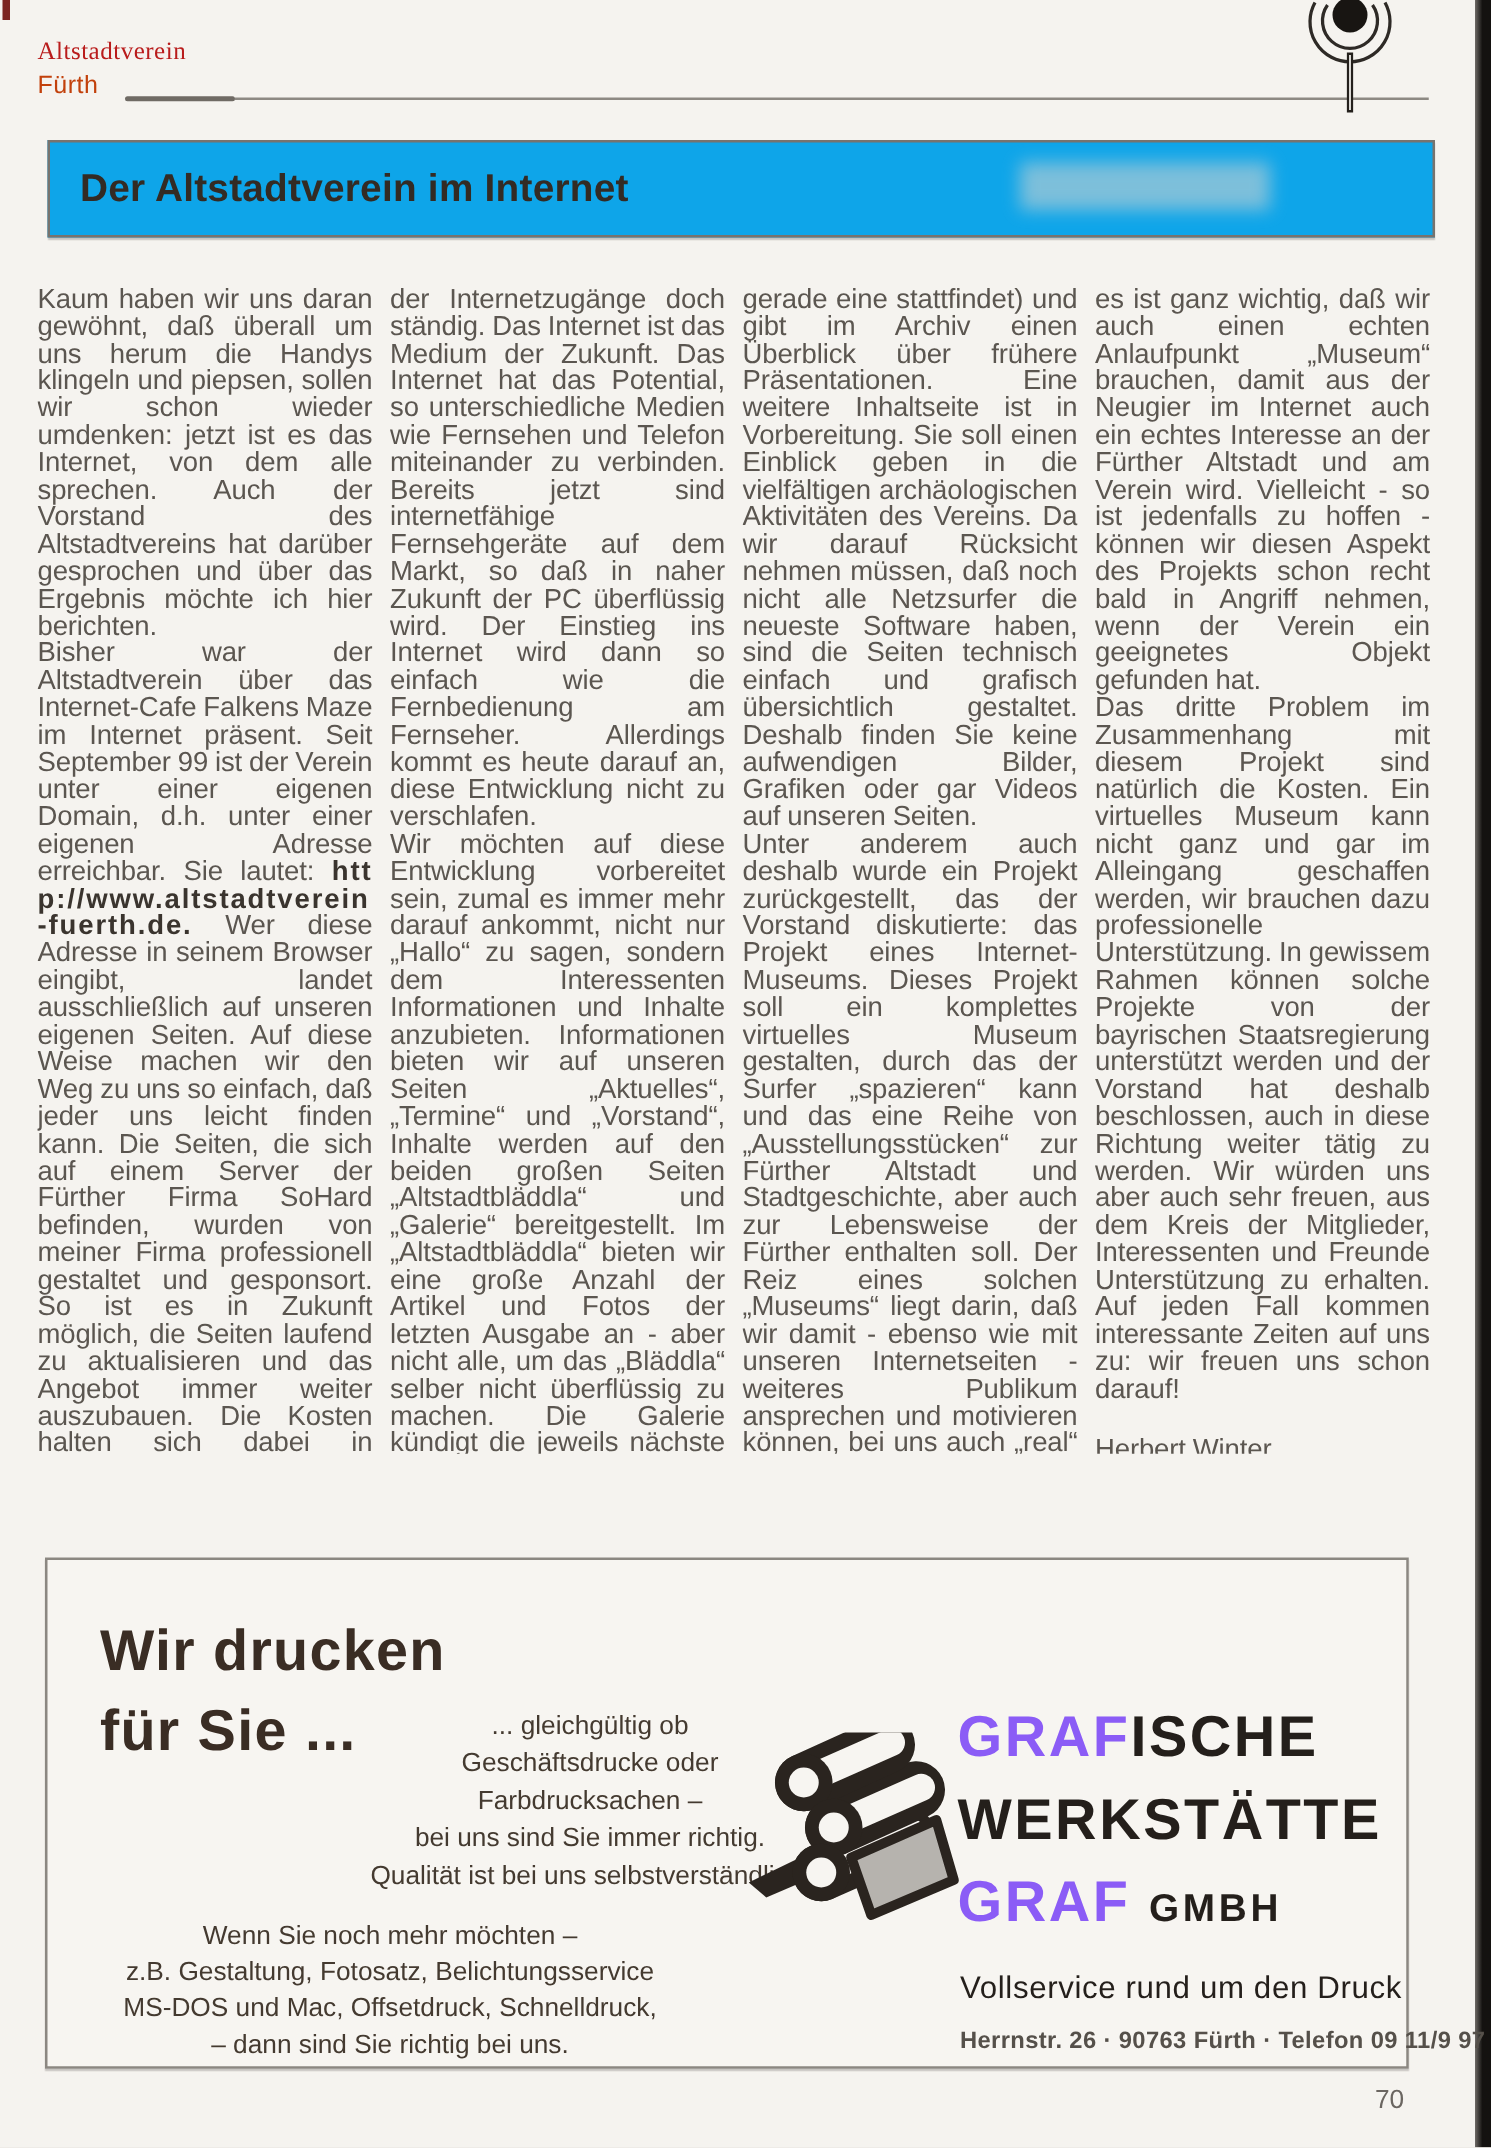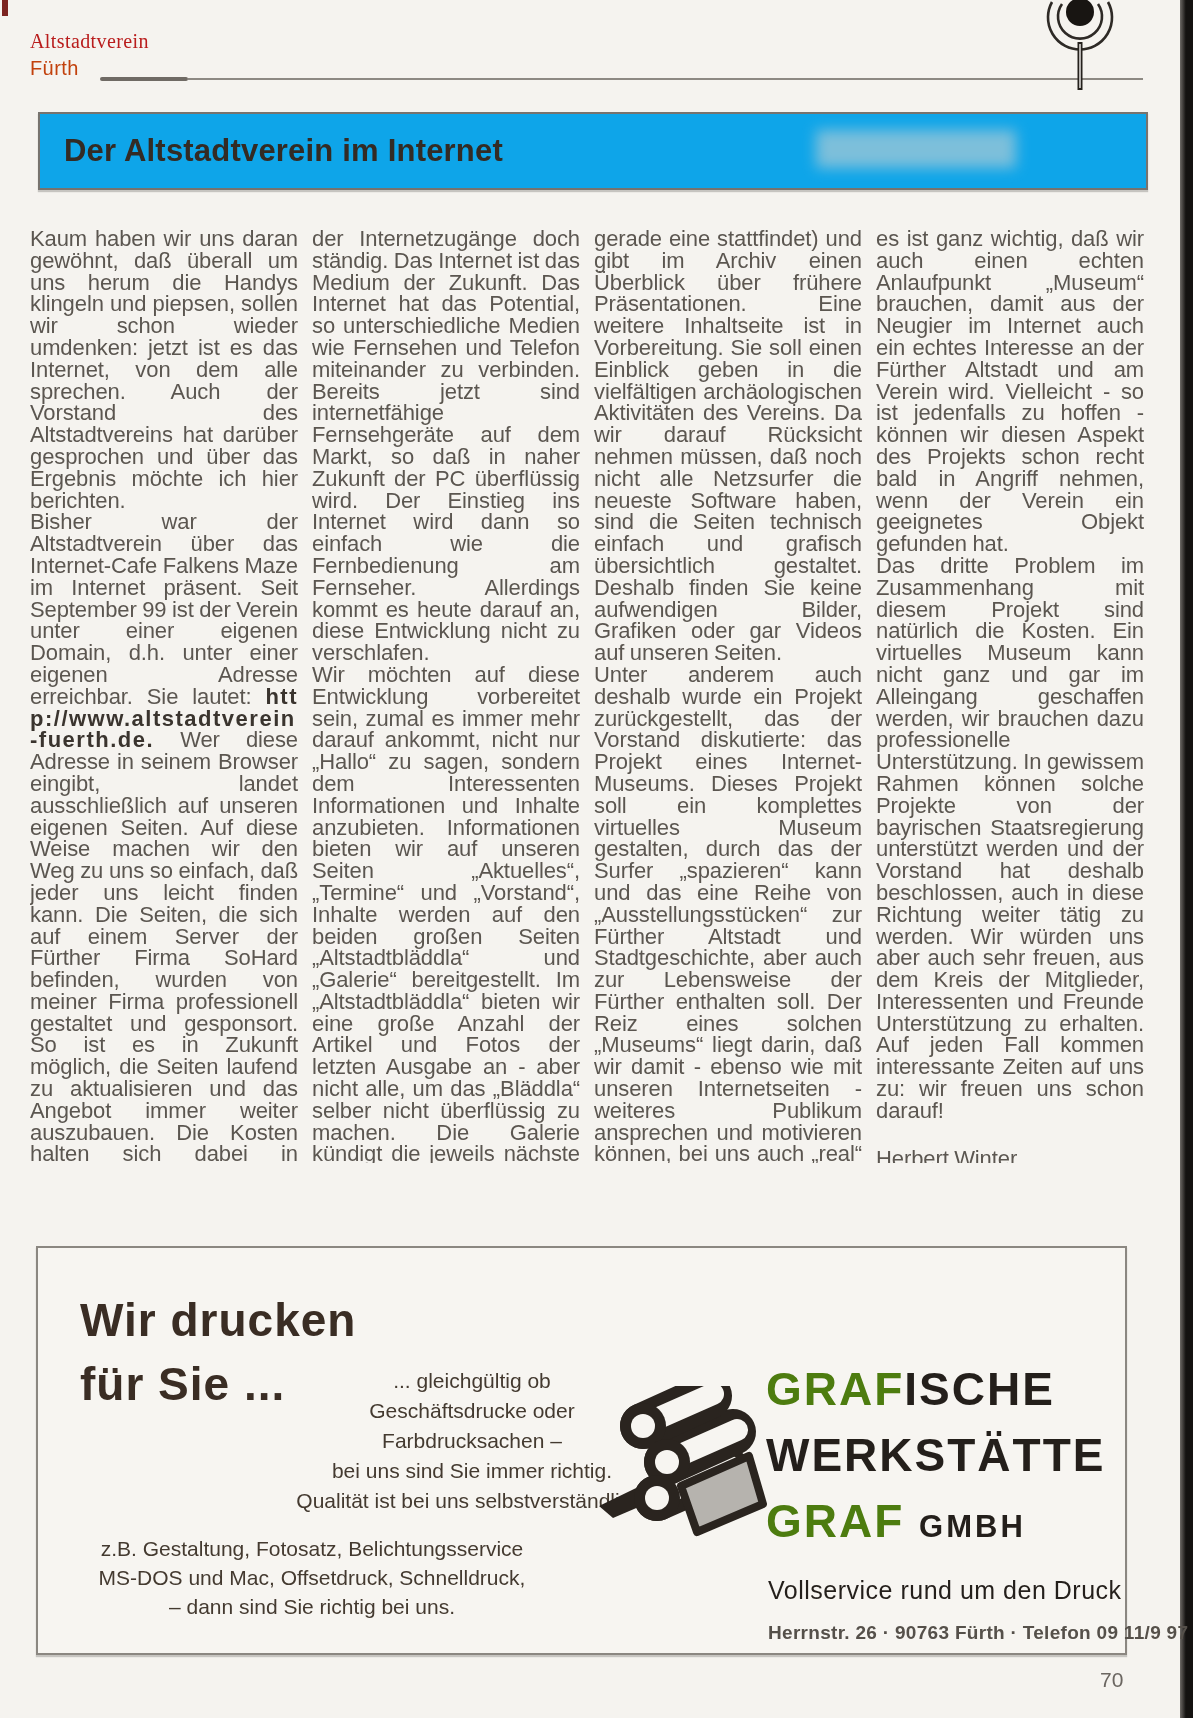--- a/index.html
+++ b/index.html
@@ -41,21 +41,21 @@
     border:2px solid #8b8781; background:#f7f5f1; box-shadow:0 2px 1px rgba(60,55,50,.25); }
   .ad-headline { position:absolute; left:42px; top:40px; font-size:46px; line-height:64px;
     font-weight:bold; color:#3a2d24; letter-spacing:1px; }
   .ad-pitch { position:absolute; left:204px; top:118px; width:460px; text-align:center;
     font-size:21px; line-height:30px; color:#443a30; }
   .ad-more { position:absolute; left:34px; top:286px; width:480px; text-align:center;
     font-size:21px; line-height:29px; color:#443a30; }
   .graf-logo { position:absolute; left:560px; top:138px; width:172px; height:160px; }
   .graf-name { position:absolute; left:728px; top:108px; font-weight:800; letter-spacing:2px; line-height:66px; white-space:nowrap; }
   .graf-line { font-size:46px; color:#241f1b; }
-  .gray { color:#4d7c0f; }
+  .gray { color:#8b5cf6; }
   .gmbh { font-size:31px; letter-spacing:3px; }
   .graf-slogan { position:absolute; left:730px; top:328px; font-size:25px; font-weight:normal;
     color:#241f1b; letter-spacing:.5px; white-space:nowrap; }
   .graf-address { position:absolute; left:730px; top:374px; font-size:19px; font-weight:bold;
     color:#55504a; letter-spacing:.3px; white-space:nowrap; }
 
   .page-number { position:absolute; left:1100px; top:1668px; font-size:21px; color:#6b6661; }
 </style>
 </head>
 <body>
@@ -109,20 +109,21 @@
       <div>für Sie ...</div>
     </div>
     <div class="ad-pitch">
       <div>... gleichgültig ob</div>
       <div>Geschäftsdrucke oder</div>
       <div>Farbdrucksachen –</div>
       <div>bei uns sind Sie immer richtig.</div>
       <div>Qualität ist bei uns selbstverständlich.</div>
     </div>
     <div class="ad-more">
+      <div>Wenn Sie noch mehr möchten –</div>
       <div>z.B. Gestaltung, Fotosatz, Belichtungsservice</div>
       <div>MS-DOS und Mac, Offsetdruck, Schnelldruck,</div>
       <div>– dann sind Sie richtig bei uns.</div>
     </div>
 
     <svg class="graf-logo" viewBox="0 0 170 160" aria-hidden="true">
       <polygon points="0,120 66,88 70,108 14,132" fill="#2a241f"></polygon>
       <line x1="58" y1="112" x2="126" y2="82" stroke="#2a241f" stroke-width="46" stroke-linecap="round"></line>
       <line x1="60" y1="110" x2="130" y2="80" stroke="#f7f5f1" stroke-width="22" stroke-linecap="round"></line>
       <polygon points="82,100 150,70 164,118 98,146" fill="#b6b3ae" stroke="#2a241f" stroke-width="8" stroke-linejoin="round"></polygon>

